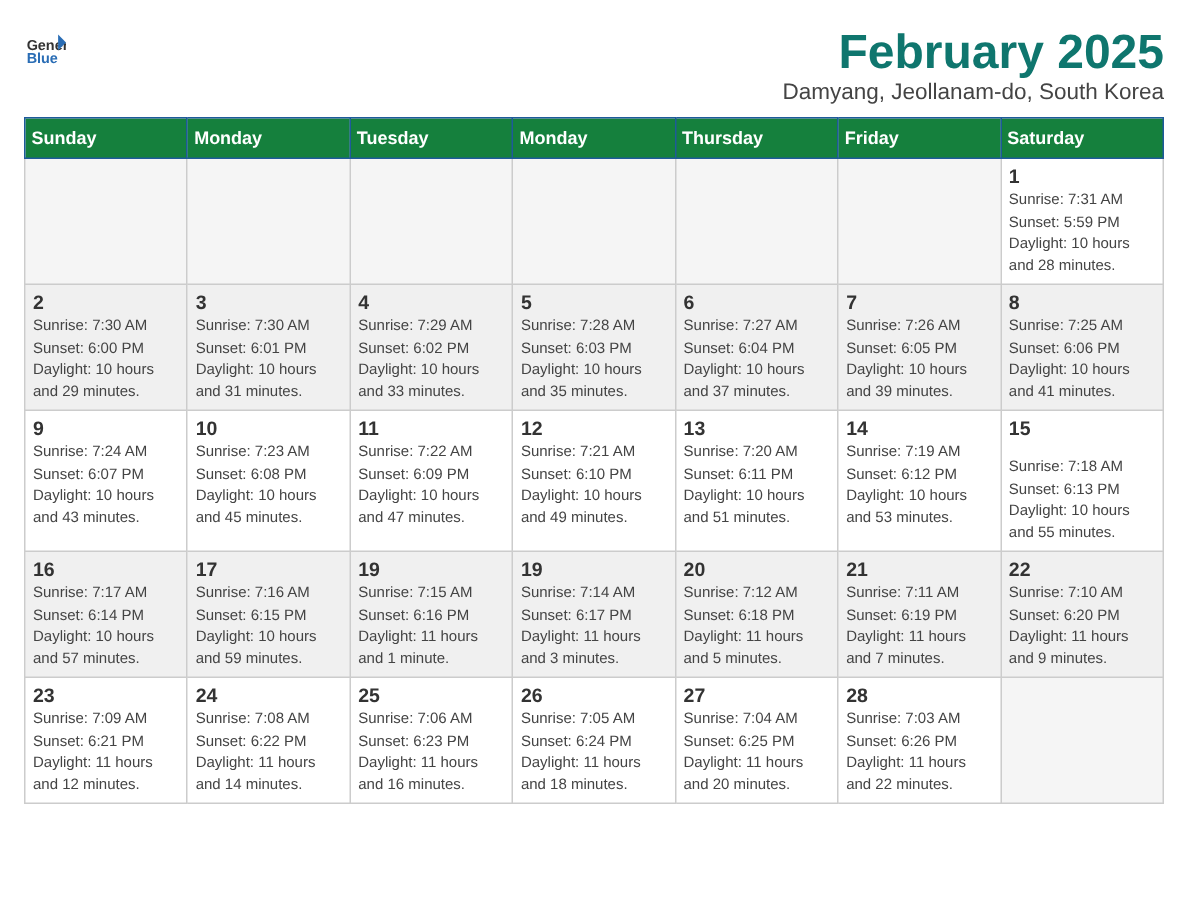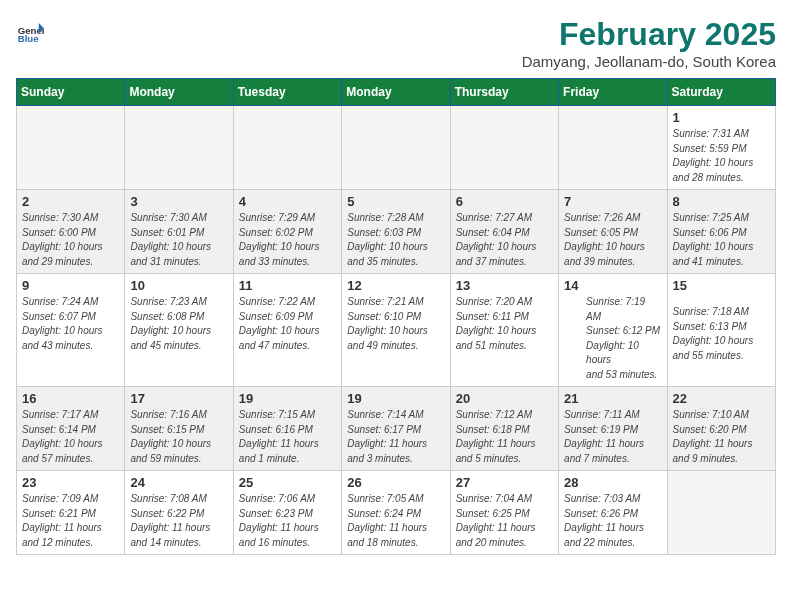--- a/index.html
+++ b/index.html
@@ -75,21 +75,20 @@
       font-size: 13px;
       font-weight: bold;
       color: #333;
       display: block;
       margin-bottom: 2px;
     }
     .day-info {
       font-size: 10px;
       color: #444;
       line-height: 1.45;
-      font-style: italic;
     }
     .row-shaded td {
       background: #f0f0f0;
     }
   </style>
 </head>
 <body>
 
 <div class="header">
   <div class="logo">
@@ -217,21 +216,21 @@
         </td>
         <td>
           <span class="day-number">13</span>
           <div class="day-info" style="white-space: pre-line;">Sunrise: 7:20 AM
 Sunset: 6:11 PM
 Daylight: 10 hours
 and 51 minutes.</div>
         </td>
         <td>
           <span class="day-number">14</span>
-          <div class="day-info" style="white-space: pre-line; margin-left: 22px;">Sunrise: 7:19 AM
+          <div class="day-info" style="white-space: pre-line;">Sunrise: 7:19 AM
 Sunset: 6:12 PM
 Daylight: 10 hours
 and 53 minutes.</div>
         </td>
         <td>
           <span class="day-number">15</span>
           <div class="day-info" style="white-space: pre-line; margin-top: 12px;">Sunrise: 7:18 AM
 Sunset: 6:13 PM
 Daylight: 10 hours
 and 55 minutes.</div>

